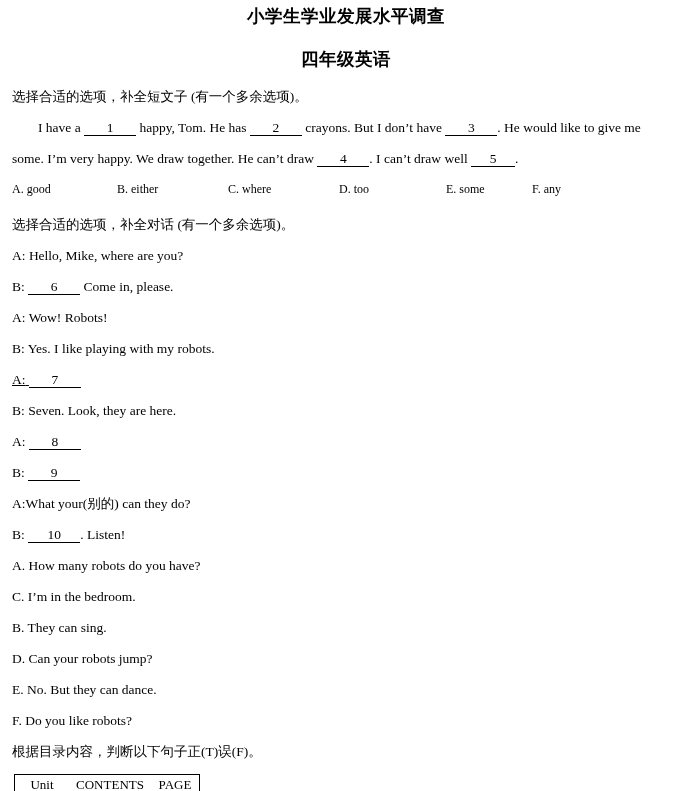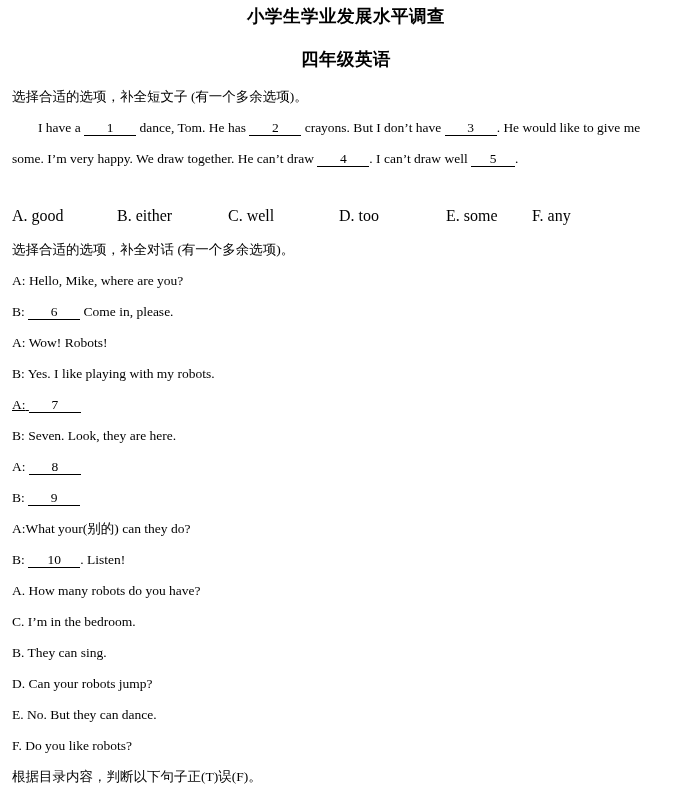--- a/index.html
+++ b/index.html
@@ -75,23 +75,22 @@
     padding: 0 2px;
     min-width: 46px;
   }
   .blank.w-short { min-width: 40px; }
   .blank.w-med   { min-width: 48px; }
 
   
   .options-row {
     position: relative;
     height: 20px;
-    font-size: 16px;
-    padding-left: 12px;
-    margin-top: 25px;
+    font-size: 12px;
+    padding-left: 12px;
   }
   .options-row .opt {
     position: absolute;
     top: 0;
     white-space: nowrap;
   }
 
   
   .option-line {
     font-size: 13.5px;
@@ -134,40 +133,40 @@
 
   <div class="spacer-lg"></div>
 
   <div class="instruction">选择合适的选项，补全短文子 (有一个多余选项)。</div>
 
   <div class="spacer-sm"></div>
 
   <div class="body-line indent">
     <span>I have a</span>
     <span class="blank w-med">1</span>
-    <span>dance, Tom. He has</span>
+    <span>happy, Tom. He has</span>
     <span class="blank w-med">2</span>
     <span>crayons. But I don’t have</span>
     <span class="blank w-med">3</span><span>. He would like to give me</span>
   </div>
 
   <div class="spacer-sm"></div>
 
   <div class="body-line">
     <span>some. I’m very happy. We draw together. He can’t draw</span>
     <span class="blank w-med">4</span><span>. I can’t draw well</span>
     <span class="blank w-short">5</span><span>.</span>
   </div>
 
   <div class="spacer-md"></div>
 
   <div class="options-row">
     <span class="opt" style="left: 12px;">A. good</span>
     <span class="opt" style="left: 117px;">B. either</span>
-    <span class="opt" style="left: 228px;">C. well</span>
+    <span class="opt" style="left: 228px;">C. where</span>
     <span class="opt" style="left: 339px;">D. too</span>
     <span class="opt" style="left: 446px;">E. some</span>
     <span class="opt" style="left: 532px;">F. any</span>
   </div>
 
   <div class="spacer-md"></div>
 
   <div class="instruction">选择合适的选项，补全对话 (有一个多余选项)。</div>
 
   <div class="spacer-sm"></div>

